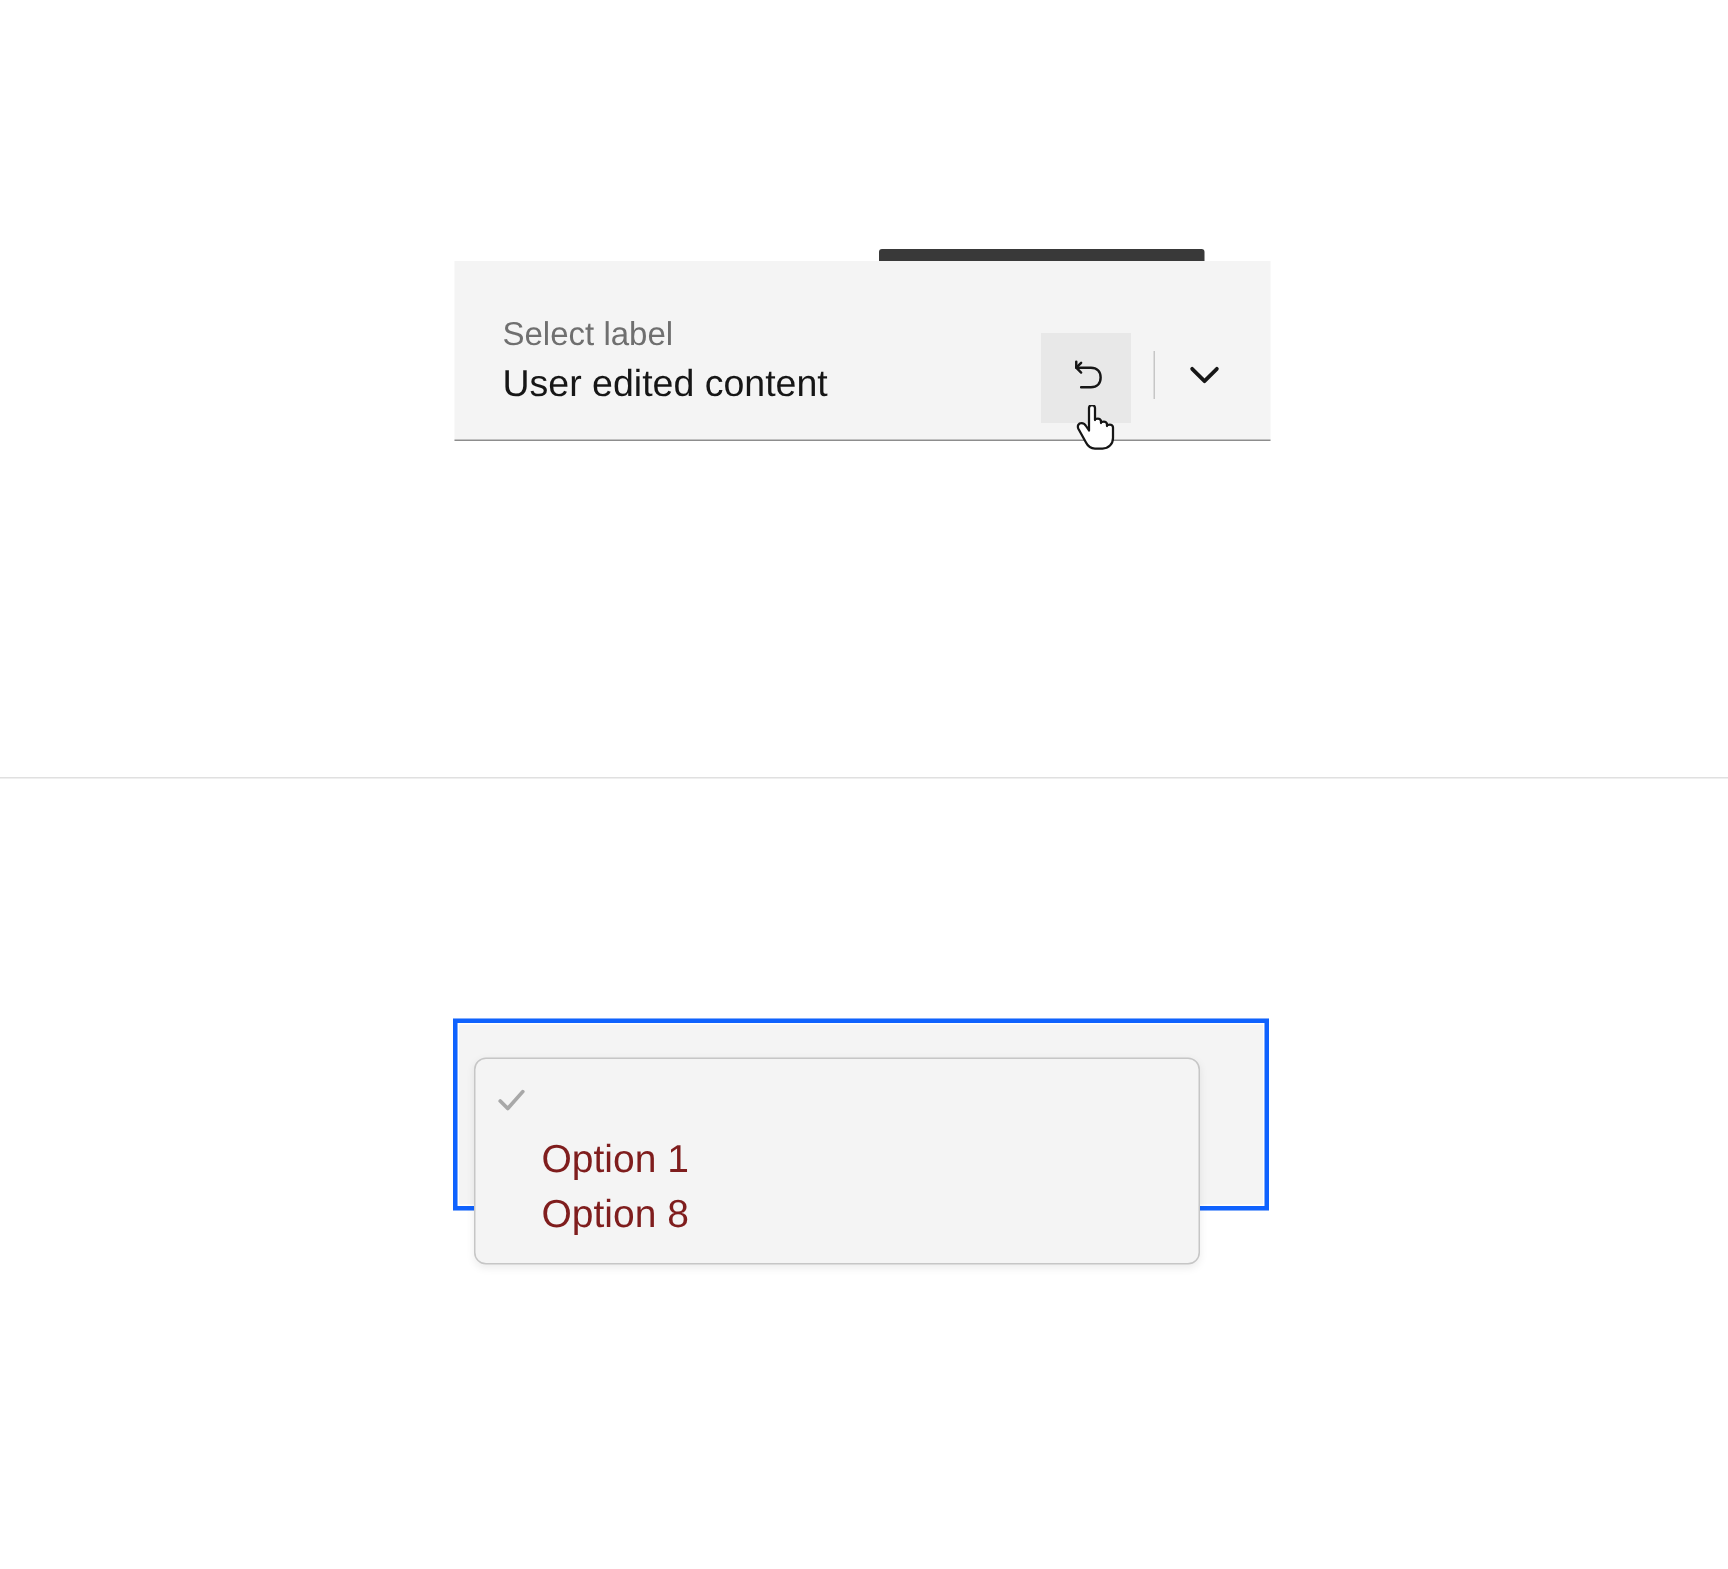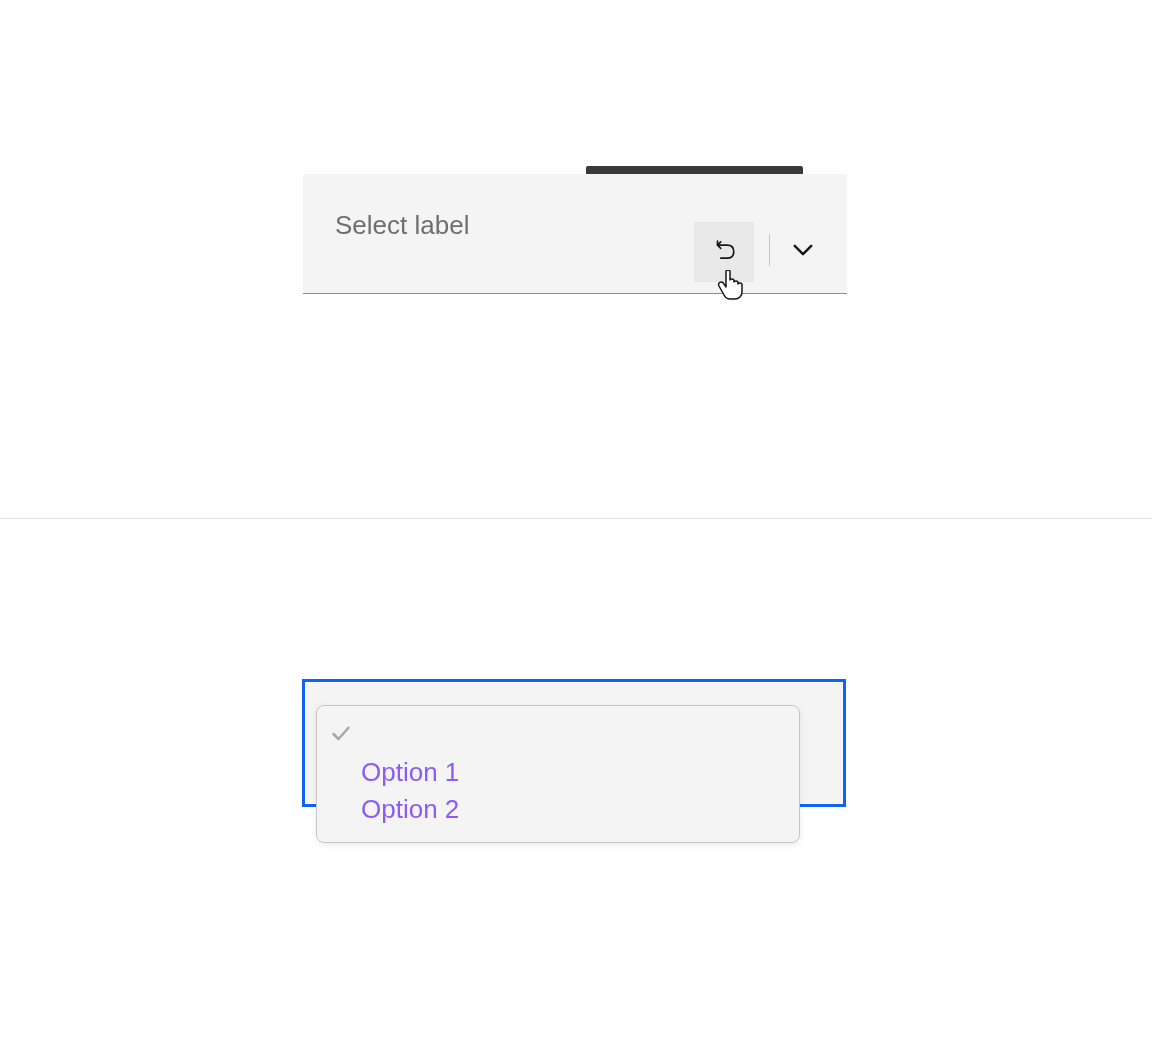--- a/index.html
+++ b/index.html
@@ -31,21 +31,21 @@
       width: 544px;
       height: 120px;
       background: #f4f4f4;
       border-bottom: 1px solid #8d8d8d;
     }
     
     .select-label {
       position: absolute;
       top: 36px;
       left: 32px;
-      font-size: 26px;
+      font-size: 22px;
       color: #6f6f6f;
       font-weight: 400;
     }
     
     .select-value {
       position: absolute;
       top: 68px;
       left: 32px;
       font-size: 25px;
       color: #161616;
@@ -172,38 +172,39 @@
     .dropdown-check {
       position: absolute;
       top: 18px;
       left: 14px;
       color: #a8a8a8;
     }
     
     .dropdown-option {
       padding: 3px 44px;
       font-size: 26px;
-      color: #8b5cf6;
+      color: #7f1d1d;
       cursor: pointer;
     }
     
     .dropdown-options {
       margin-top: 34px;
     }
   </style>
 </head>
 <body>
 
 <div class="top-section">
   <div class="tooltip">
     <span>Revert to AI input</span>
   </div>
 
   <div class="select-field">
     <div class="select-label">Select label</div>
+    <div class="select-value">User edited content</div>
 
     <div class="revert-button">
       <span>
         <svg viewBox="0 0 32 32" fill="none" stroke="#161616" stroke-width="2">
           <path d="M20 10 L8 10 L8 5 M8 10 C 8 10 20 10 20 10 C 25 10 28 13 28 18 C 28 23 25 26 20 26 L12 26" stroke-linecap="round" stroke-linejoin="round" fill="none"></path>
           <path d="M12 6 L8 10 L12 14" stroke-linecap="round" stroke-linejoin="round" fill="none"></path>
         </svg>
       </span>
     </div>
 
@@ -231,16 +232,16 @@
   <div class="select-open"></div>
 
   <div class="dropdown-menu">
     <span class="dropdown-check">
       <svg width="20" height="20" viewBox="0 0 16 16" fill="none" stroke="#a8a8a8" stroke-width="2">
         <path d="M2 8 L6 12 L14 3" stroke-linecap="round" stroke-linejoin="round"></path>
       </svg>
     </span>
     <div class="dropdown-options">
       <div class="dropdown-option">Option 1</div>
-      <div class="dropdown-option">Option 2</div>
+      <div class="dropdown-option">Option 8</div>
     </div>
   </div>
 </div>
 
 </body></html>

